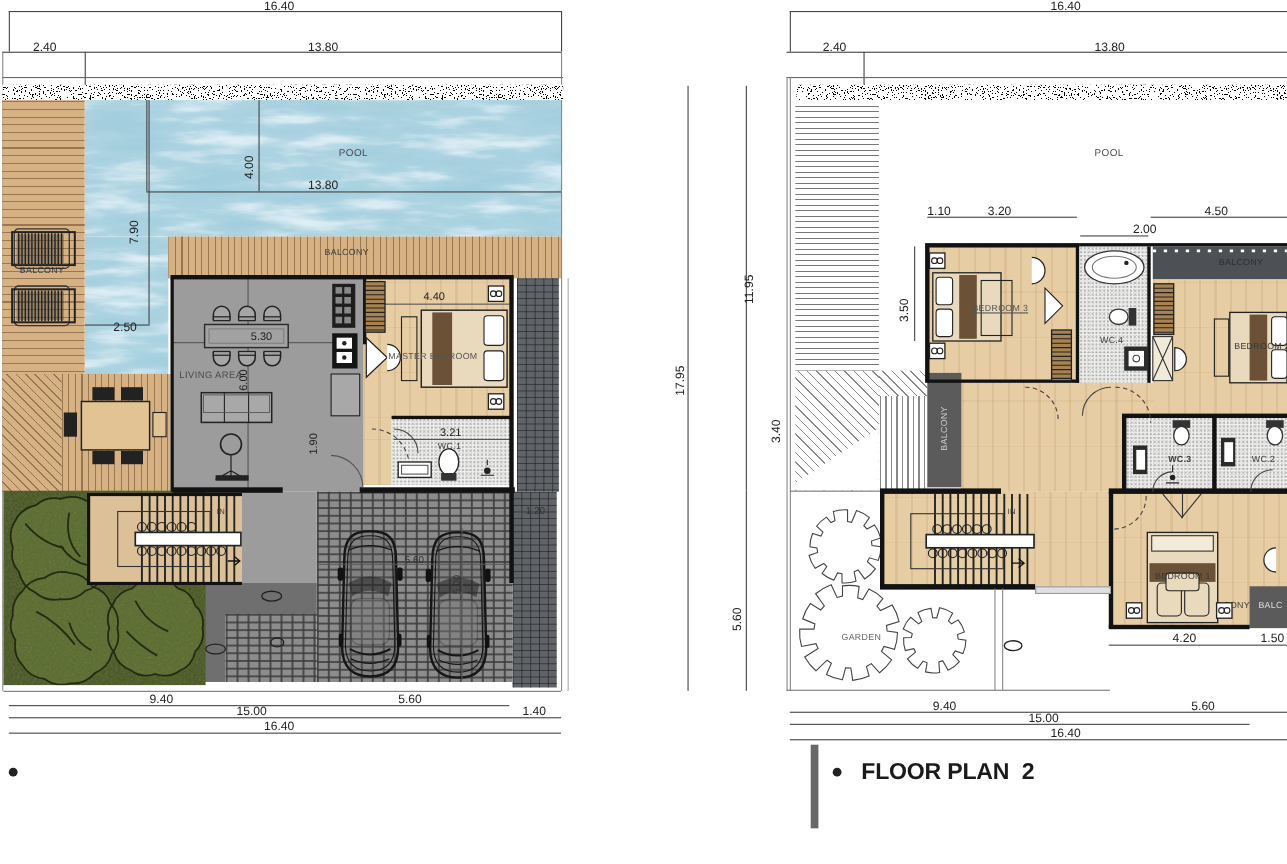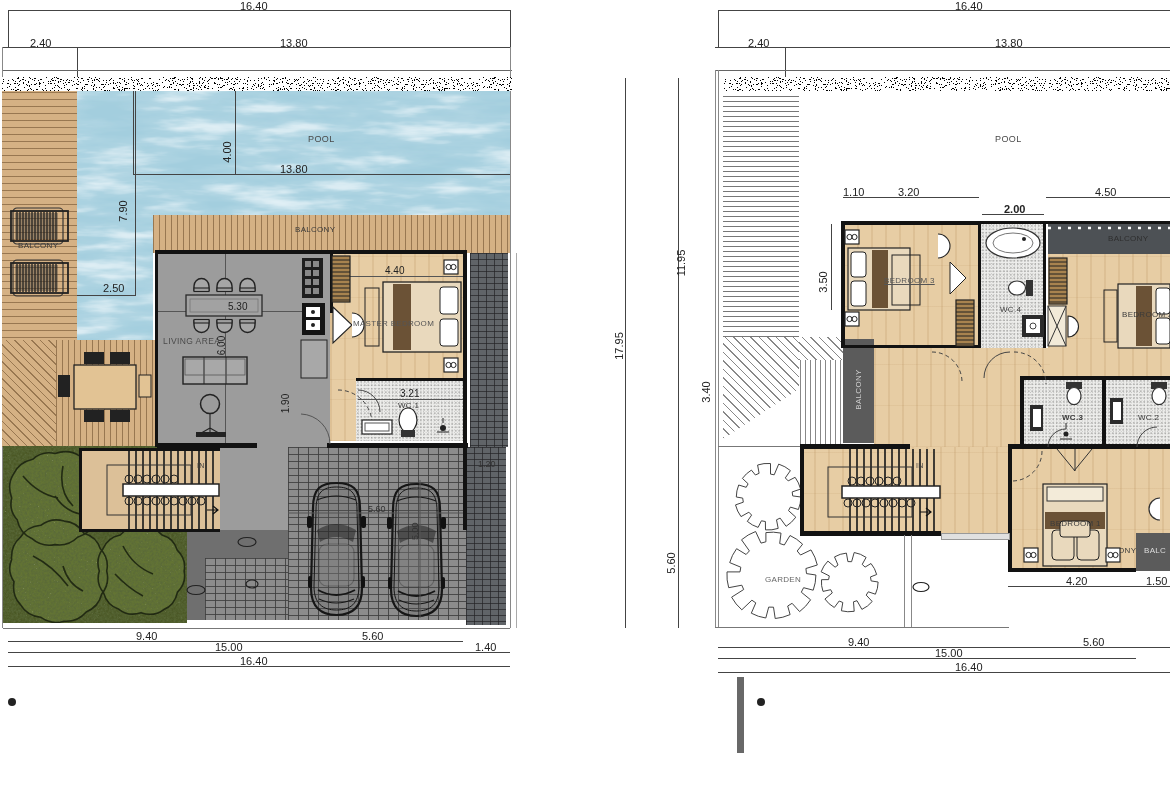--- a/index.html
+++ b/index.html
@@ -88,21 +88,21 @@
   <div class="lab" style="left:308px;top:134px;">POOL</div>
 
   <div class="vline" style="left:133px;top:91px;height:83px;"></div>
   <div class="vline" style="left:235px;top:91px;height:83px;"></div>
   <div class="dim rot" style="left:216px;top:146px;">4.00</div>
   <div class="dimline" style="left:133px;top:174px;width:377px;"></div>
   <div class="dim" style="left:280px;top:163px;">13.80</div>
   <div class="vline" style="left:135px;top:91px;height:204px;"></div>
   <div class="dim rot" style="left:112px;top:205px;">7.90</div>
   <div class="dimline" style="left:77px;top:295px;width:59px;"></div>
-  <div class="dim" style="left:103px;top:282px;">2.50</div>
+  <div class="dim" style="left:103px;top:292px;">2.50</div>
 
   <div class="abs wood-h" style="left:2px;top:91px;width:75px;height:254px;"></div>
   <div class="abs wood-d" style="left:2px;top:340px;width:64px;height:107px;"></div>
   <div class="abs wood-v" style="left:56px;top:340px;width:99px;height:107px;"></div>
   <div class="blab" style="left:18px;top:241px;">BALCONY</div>
 
   <div class="abs wood-v" style="left:153px;top:215px;width:357px;height:38px;"></div>
   <div class="blab" style="left:295px;top:225px;">BALCONY</div>
 
   <div class="abs gray" style="left:157px;top:253px;width:173px;height:194px;"></div>
@@ -276,21 +276,21 @@
   <div class="vline" style="left:678px;top:446px;height:182px;"></div>
   <div class="dim rot" style="left:660px;top:557px;">5.60</div>
   <div class="dim rot" style="left:695px;top:386px;">3.40</div>
 
   <div class="dimline" style="left:843px;top:197px;width:136px;"></div>
   <div class="dim" style="left:843px;top:186px;">1.10</div>
   <div class="dim" style="left:898px;top:186px;">3.20</div>
   <div class="dimline" style="left:1046px;top:197px;width:124px;"></div>
   <div class="dim" style="left:1095px;top:186px;">4.50</div>
   <div class="dimline" style="left:982px;top:214px;width:62px;"></div>
-  <div class="dim" style="left:1004px;top:203px;font-weight:bold;">2.00</div>
+  <div class="dim" style="left:1030px;top:203px;">2.00</div>
   <div class="vline" style="left:831px;top:224px;height:86px;"></div>
   <div class="dim rot" style="left:812px;top:276px;">3.50</div>
   <div class="dim rot" style="left:988px;top:281px;">3.80</div>
 
   <div class="abs floor" style="left:843px;top:224px;width:138px;height:124px;"></div>
   <div class="blab" style="left:884px;top:276px;color:#555;z-index:5;text-decoration:underline;">BEDROOM 3</div>
   <div class="abs spk" style="left:981px;top:224px;width:65px;height:124px;"></div>
   <div class="blab" style="left:1000px;top:305px;">WC.4</div>
   <div class="abs" style="left:1048px;top:224px;width:122px;height:30px;background:#4d5155;"></div>
   <div class="blab" style="left:1108px;top:234px;color:#2e2e2e;">BALCONY</div>
@@ -644,14 +644,15 @@
 </svg>
 
 
 <div class="abs" style="left:8px;top:698px;width:14px;height:14px;">
       <div style="width:8px;height:8px;border-radius:50%;background:#222;"></div>
     </div>
 <div class="abs" style="left:737px;top:677px;width:7px;height:76px;background:#686868;"></div>
 <div class="abs" style="left:757px;top:698px;width:14px;height:14px;">
       <div style="width:8px;height:8px;border-radius:50%;background:#222;"></div>
     </div>
+<div class="abs" style="left:783px;top:690px;font-size:21px;font-weight:bold;color:#1a1a1a;letter-spacing:-0.2px;">FLOOR PLAN&nbsp; 2</div>
 
 </div>
 
 </body></html>

